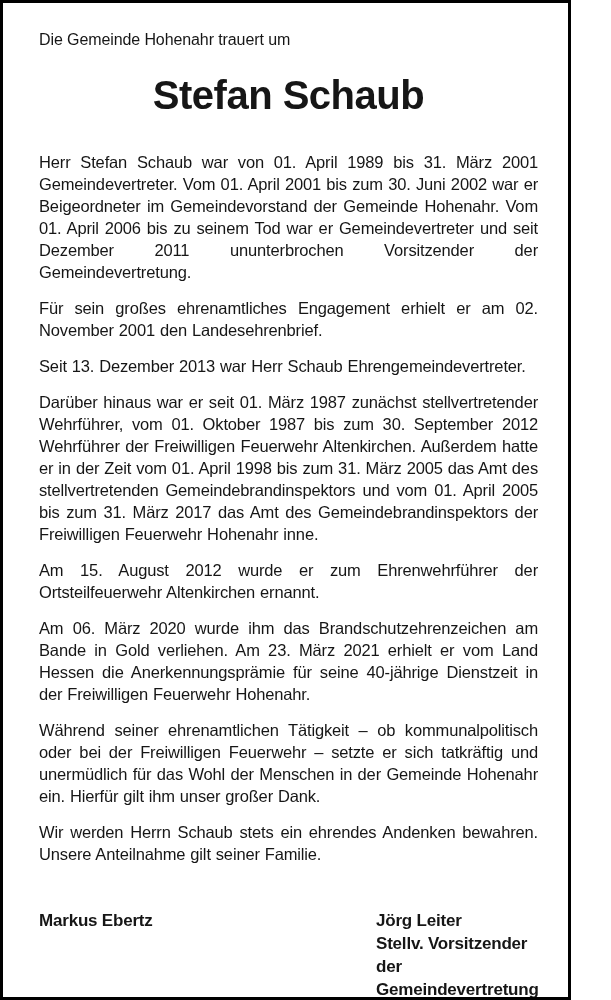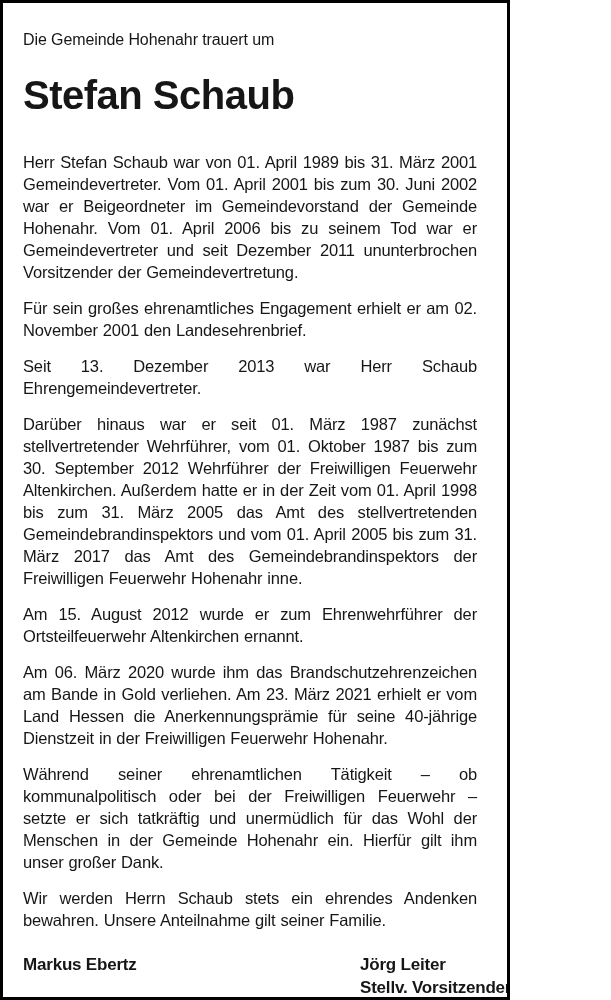--- a/index.html
+++ b/index.html
@@ -7,54 +7,55 @@
     --bg:#ffffff;
     --ink:#161616;
   }
   html,body{
     margin:0;
     padding:0;
     background:var(--bg);
   }
   .page{
     position:relative;
-    width:510px;
+    width:571px;
     height:1000px;
     box-sizing:border-box;
     background:var(--bg);
     border:3px solid var(--frame);
-    padding:26px 30px 0 20px;
+    padding:26px 30px 0 36px;
     font-family:"Liberation Sans","DejaVu Sans",sans-serif;
     color:var(--ink);
     overflow:hidden;
   }
   .intro{
     font-size:16px;
     line-height:22px;
     margin:0;
     letter-spacing:-0.1px;
   }
   .title{
     font-size:40px;
     line-height:44px;
     font-weight:700;
+    text-align:center;
     margin:22px 0 34px 0;
     letter-spacing:-0.5px;
   }
   .body p{
     font-size:16.5px;
     line-height:22px;
     text-align:justify;
     margin:8px 0 14px 0;
     letter-spacing:-0.15px;
     word-spacing:0.5px;
   }
   .signatures{
     display:flex;
-    margin-top:22px;
+    margin-top:44px;
     font-weight:700;
     font-size:17px;
     line-height:23px;
     letter-spacing:-0.2px;
   }
   .sig-col{
     display:block;
   }
   .sig-left{
     width:337px;

